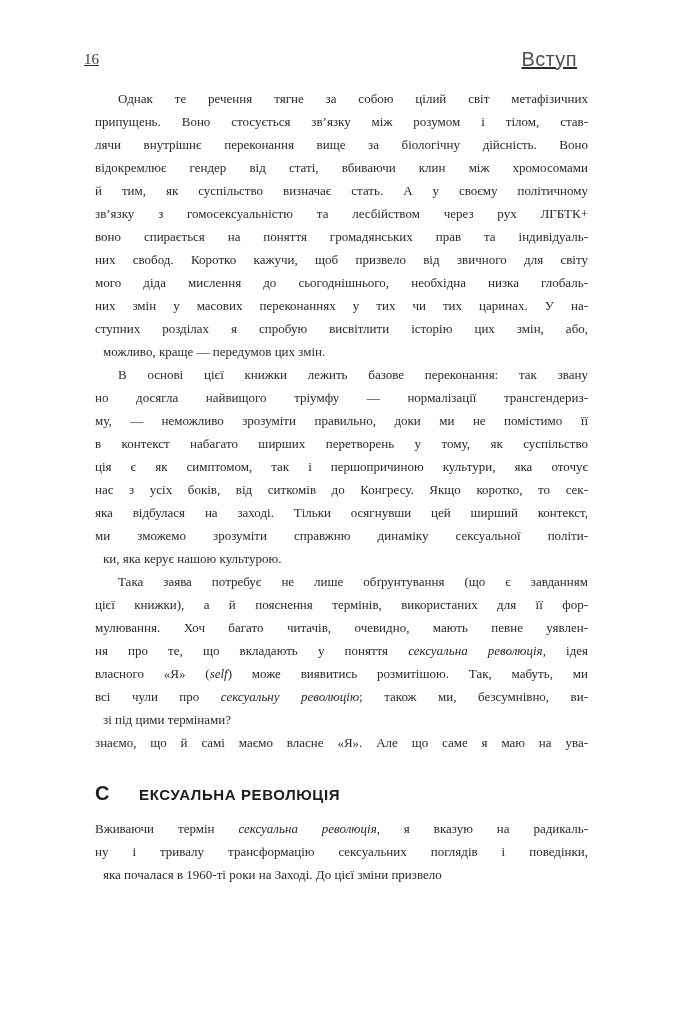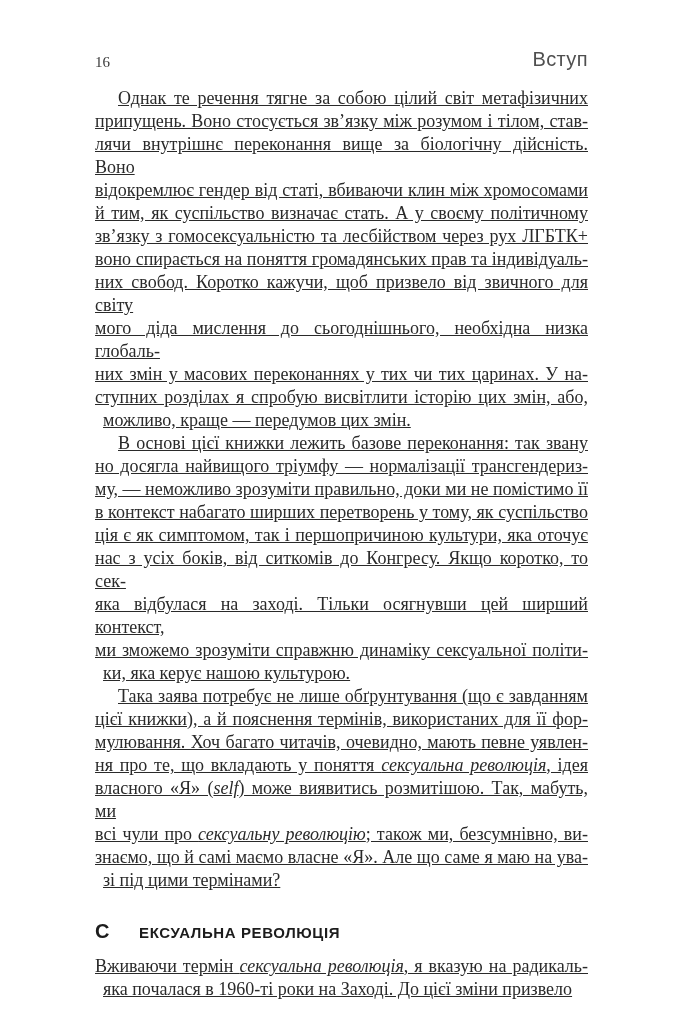--- a/index.html
+++ b/index.html
@@ -11,51 +11,51 @@
     width: 682px;
     height: 1024px;
     position: relative;
     overflow: hidden;
     font-family: "Liberation Serif", serif;
     color: #2a2a2a;
   }
   .runhead {
     position: absolute;
     top: 48px;
-    left: 95px;
+    left: 84px;
     width: 493px;
     display: flex;
     justify-content: space-between;
-    align-items: flex-end;
+    align-items: center;
+    text-decoration: underline;
   }
   .pagenum {
     font-family: "Liberation Serif", serif;
     font-size: 15px;
     color: #3a3a3a;
   }
   .runtitle {
     font-family: "Liberation Sans", sans-serif;
     font-size: 20px;
     font-weight: 400;
     color: #4f4f4f;
     letter-spacing: 0.4px;
   }
   main {
     position: absolute;
     top: 87px;
     left: 95px;
     width: 493px;
   }
   .line {
-    font-size: 18px;
+    font-size: 13px;
     line-height: 23px;
     text-align: justify;
     text-align-last: justify;
     white-space: normal;
-    text-decoration: underline;
   }
   .line.lastline {
     text-align-last: left;
     margin-left: 8px;
   }
   .line.indent {
     text-indent: 23px;
   }
   .line i {
     font-style: italic;
@@ -106,18 +106,19 @@
     <div class="line">нас з усіх боків, від ситкомів до Конгресу. Якщо коротко, то сек-</div>
     <div class="line">яка відбулася на заході. Тільки осягнувши цей ширший контекст,</div>
     <div class="line">ми зможемо зрозуміти справжню динаміку сексуальної політи-</div>
     <div class="line lastline">ки, яка керує нашою культурою.</div>
     <div class="line indent">Така заява потребує не лише обґрунтування (що є завданням</div>
     <div class="line">цієї книжки), а й пояснення термінів, використаних для її фор-</div>
     <div class="line">мулювання. Хоч багато читачів, очевидно, мають певне уявлен-</div>
     <div class="line">ня про те, що вкладають у поняття <i>сексуальна революція</i>, ідея</div>
     <div class="line">власного «Я» (<i>self</i>) може виявитись розмитішою. Так, мабуть, ми</div>
     <div class="line">всі чули про <i>сексуальну революцію</i>; також ми, безсумнівно, ви-</div>
+    <div class="line lastline">зі під цими термінами?</div>
     <div class="line">знаємо, що й самі маємо власне «Я». Але що саме я маю на ува-</div>
-    <div class="line lastline">зі під цими термінами?</div>
     <h2 class="section-heading"><span class="cap">С</span><span class="rest">ексуальна революція</span></h2>
     <div class="line">Вживаючи термін <i>сексуальна революція</i>, я вказую на радикаль-</div>
+    <div class="line">ну і тривалу трансформацію сексуальних поглядів і поведінки,</div>
     <div class="line lastline">яка почалася в 1960-ті роки на Заході. До цієї зміни призвело</div>
   </main>
 
 </body></html>

